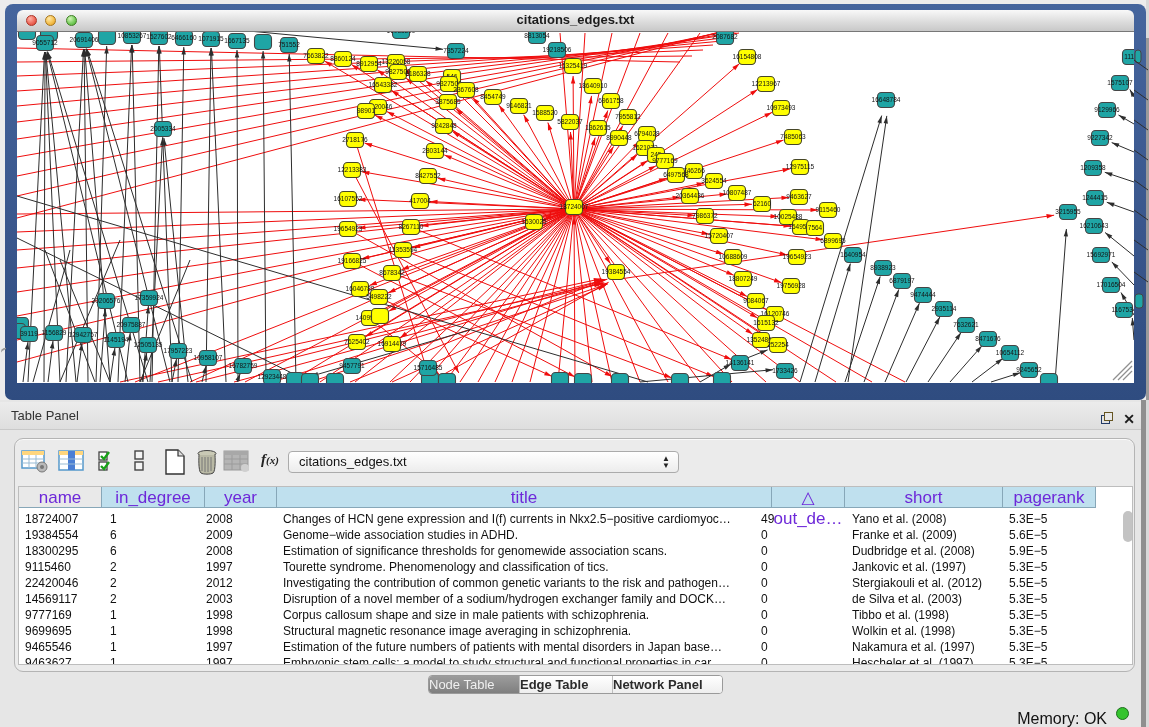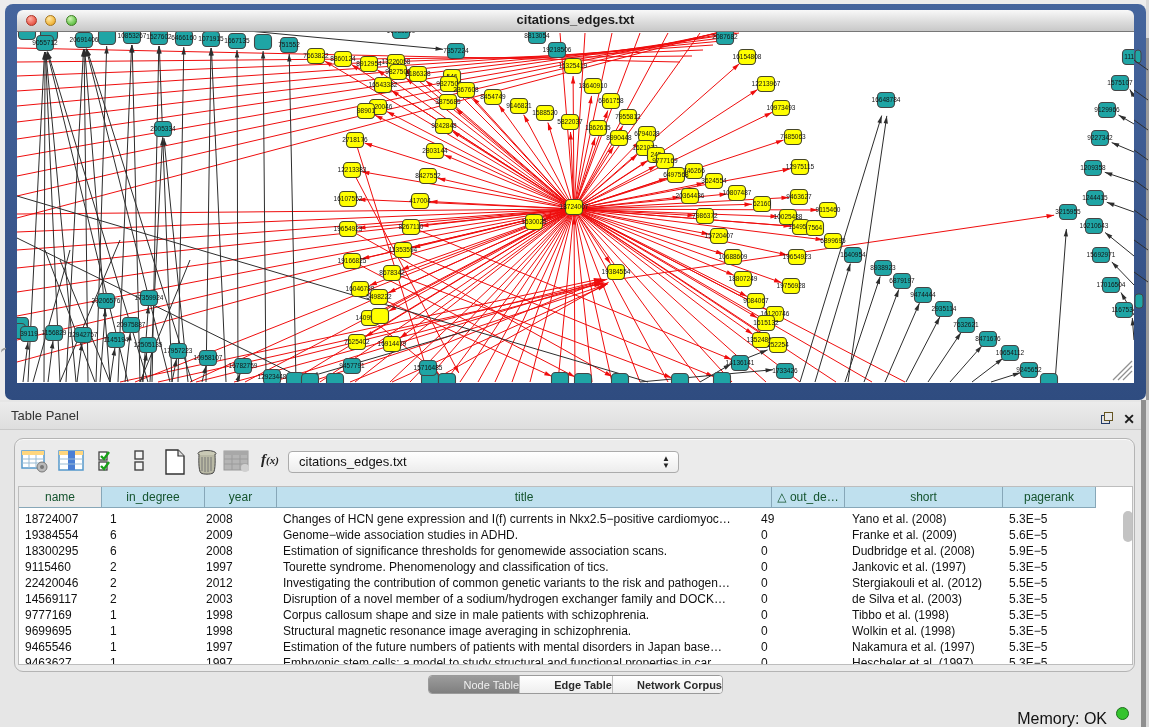--- a/index.html
+++ b/index.html
@@ -16,28 +16,28 @@
 
 #panel{position:absolute;left:0;top:400px;width:1149px;height:327px;background:#e6e6e6}
 #phead{position:absolute;left:0;top:2px;width:1149px;height:28px;
  background:linear-gradient(#ececec,#dedede);border-bottom:1px solid #c9c9c9}
 #phead .lbl{position:absolute;left:11px;top:6px;font-size:13px;color:#333}
 #pbox{position:absolute;left:14px;top:38px;width:1121px;height:234px;background:#ebebeb;
  border:1px solid #b4b4b4;border-radius:9px;box-shadow:inset 0 1px 0 #fafafa}
 #tablewrap{position:absolute;left:3px;top:47px;width:1115px;height:179px;background:#fff;
  border:1px solid #bdbdbd;overflow:hidden}
 .hcell{position:absolute;top:0;height:21px;background:#bfe0ee;
- border-right:1px solid #87a7b8;border-bottom:1px solid #87a7b8;font-size:12px;color:#14532d;
+ border-right:1px solid #87a7b8;border-bottom:1px solid #87a7b8;font-size:17px;color:#6d28d9;
  text-align:center;line-height:21px}
 .trow{position:relative;height:16px;font-size:12px;color:#111;white-space:nowrap}
 .trow span{position:absolute;top:1px}
 .c1{left:6px}.c2{left:91px}.c3{left:187px}.c4{left:264px}.c5{left:742px}.c6{left:833px}.c7{left:990px}
 #tabs{position:absolute;left:428px;top:275px;height:19px;display:flex;
  border:1px solid #9a9a9a;border-radius:4px;overflow:hidden;background:#fff}
-.tab{font-size:11px;font-weight:bold;line-height:18px;color:#2b2b2b;background:linear-gradient(#fff,#eee);text-align:right}
+.tab{font-size:13px;font-weight:bold;line-height:18px;color:#2b2b2b;background:linear-gradient(#fff,#eee);text-align:left}
 .tab.sel{background:linear-gradient(#9c9c9c,#7f7f7f);color:#f0f0f0;font-weight:normal}
 .tab+.tab{border-left:1px solid #bdbdbd}
 #mem{position:absolute;right:42px;top:310px;font-size:16px;color:#111}
 #memdot{position:absolute;right:20px;top:307px;width:13px;height:13px;border-radius:50%;
  background:#35c42e;border:1.5px solid #1d6e1d}
 
 #redge1{position:absolute;left:1141px;top:400px;width:5px;height:327px;background:#8f8f8f}
 #redge2{position:absolute;left:1146px;top:0;width:3px;height:727px;background:#d9d9d9}
 #redge3{position:absolute;left:1146px;top:38px;width:3px;height:362px;background:#9a9a9a}
 
@@ -856,21 +856,21 @@
               <span class="c6">Hescheler et al. (1997)</span>
               <span class="c7">5.3E−5</span>
             </div>
           </div>
       <div style="position:absolute;left:1104px;top:24px;width:10px;height:31px;background:#c3c3c3;border-radius:5px"></div>
     </div>
   </div>
   <div id="tabs">
       <span class="tab sel" style="width:90px">Node Table</span>
         <span class="tab" style="width:93px">Edge Table</span>
-        <span class="tab" style="width:110px">Network Corpus</span>
+        <span class="tab" style="width:110px">Network Panel</span>
   </div>
   <div id="mem">Memory: OK</div>
   <div id="memdot"></div>
  </div>
  <div style="position:absolute;left:1px;top:348px;width:6px;height:6px;border-top:2px solid #9a9a9a;border-radius:4px 0 0 0;transform:rotate(-20deg)"></div>
     <div id="redge1"></div>
     <div id="redge2"></div>
     <div id="redge3"></div>
 <svg style="position:absolute;left:1134px;top:32px" width="15" height="351" viewBox="0 0 15 351">
 <rect x="1" y="18" width="6" height="13" rx="3" fill="#1fa5a5" stroke="#454545"></rect>

